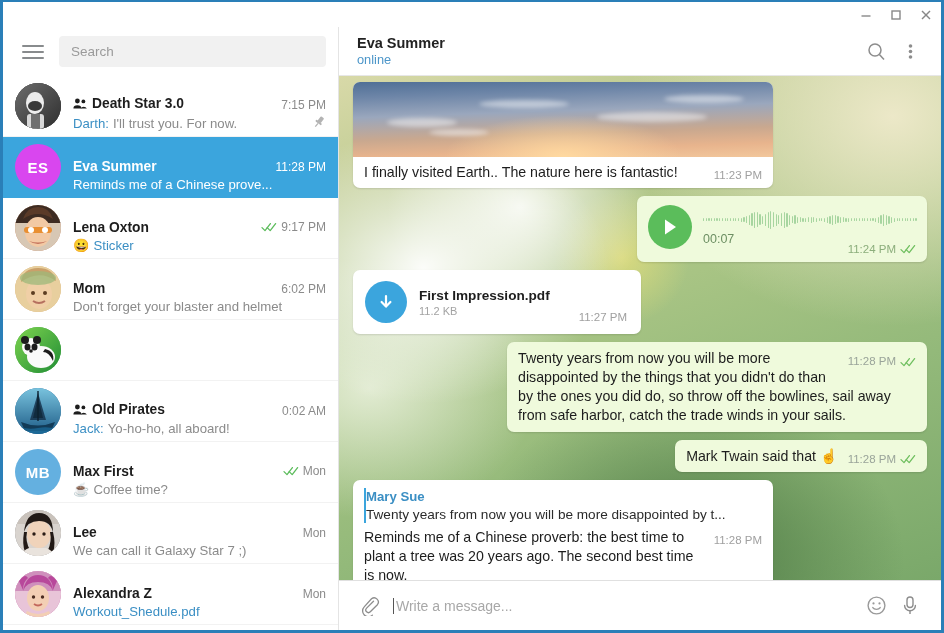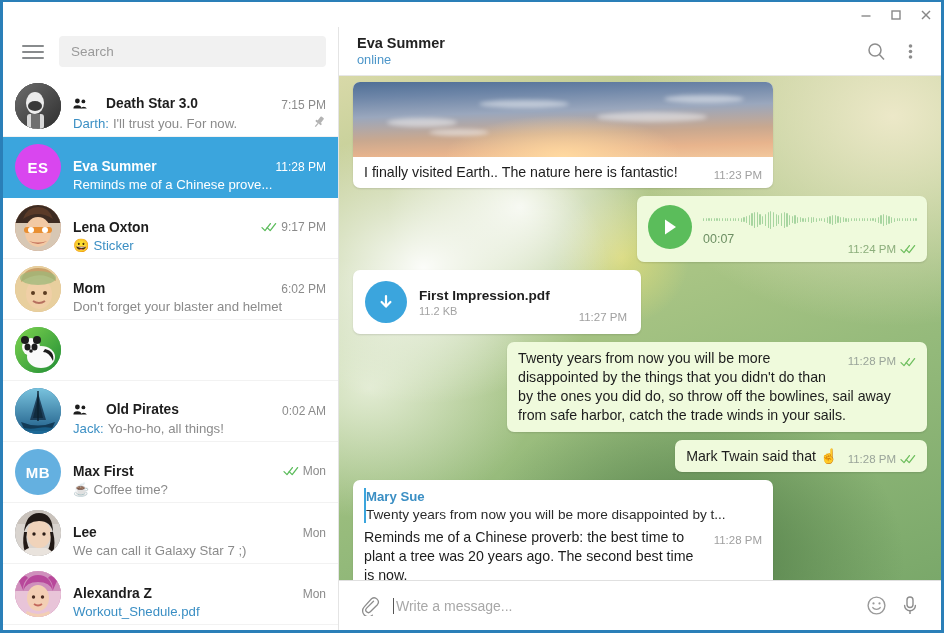--- a/index.html
+++ b/index.html
@@ -72,21 +72,21 @@
   }
   .avatar svg { position:absolute; inset:0; width:100%; height:100%; }
   .chat-main { flex: 1; min-width: 0; }
   .chat-line1 {
     display: flex; align-items: baseline; justify-content: space-between;
     margin-bottom: 3px;
   }
   .chat-name {
     font-size: 13.8px; font-weight: bold; color: #1d1d1d;
     white-space: nowrap; overflow: hidden; text-overflow: ellipsis;
-    display: flex; align-items: center; gap: 19px;
+    display: flex; align-items: center; gap: 5px;
   }
   .selected .chat-name { color: #ffffff; }
   .chat-time { font-size: 12px; color: #8b8b8b; white-space: nowrap; margin-left: 8px;
     display:flex; align-items:center; gap:4px;margin-top:17px; }
   .selected .chat-time { color: #ffffff; }
   .chat-line2 {
     display: flex; align-items: center; justify-content: space-between;
     font-size: 13.2px; color: #8b8b8b;
   }
   .chat-preview { white-space: nowrap; overflow: hidden; text-overflow: ellipsis;
@@ -438,21 +438,21 @@
                   </span>
                   <span>Old Pirates</span>
                 </div>
                 <div class="chat-time">
                   <span>0:02 AM</span>
                 </div>
               </div>
               <div class="chat-line2">
                 <div class="chat-preview">
                   <span class="sender-prefix">Jack:</span> 
-                  <span class="">Yo-ho-ho, all things!</span>
+                  <span class="">Yo-ho-ho, all aboard!</span>
                 </div>
               </div>
             </div>
           </div>
           <div class="chat-row">
             <div class="avatar" style="background: rgb(100, 176, 224);">
               <span>MB</span>
             </div>
             <div class="chat-main">
               <div class="chat-line1">

